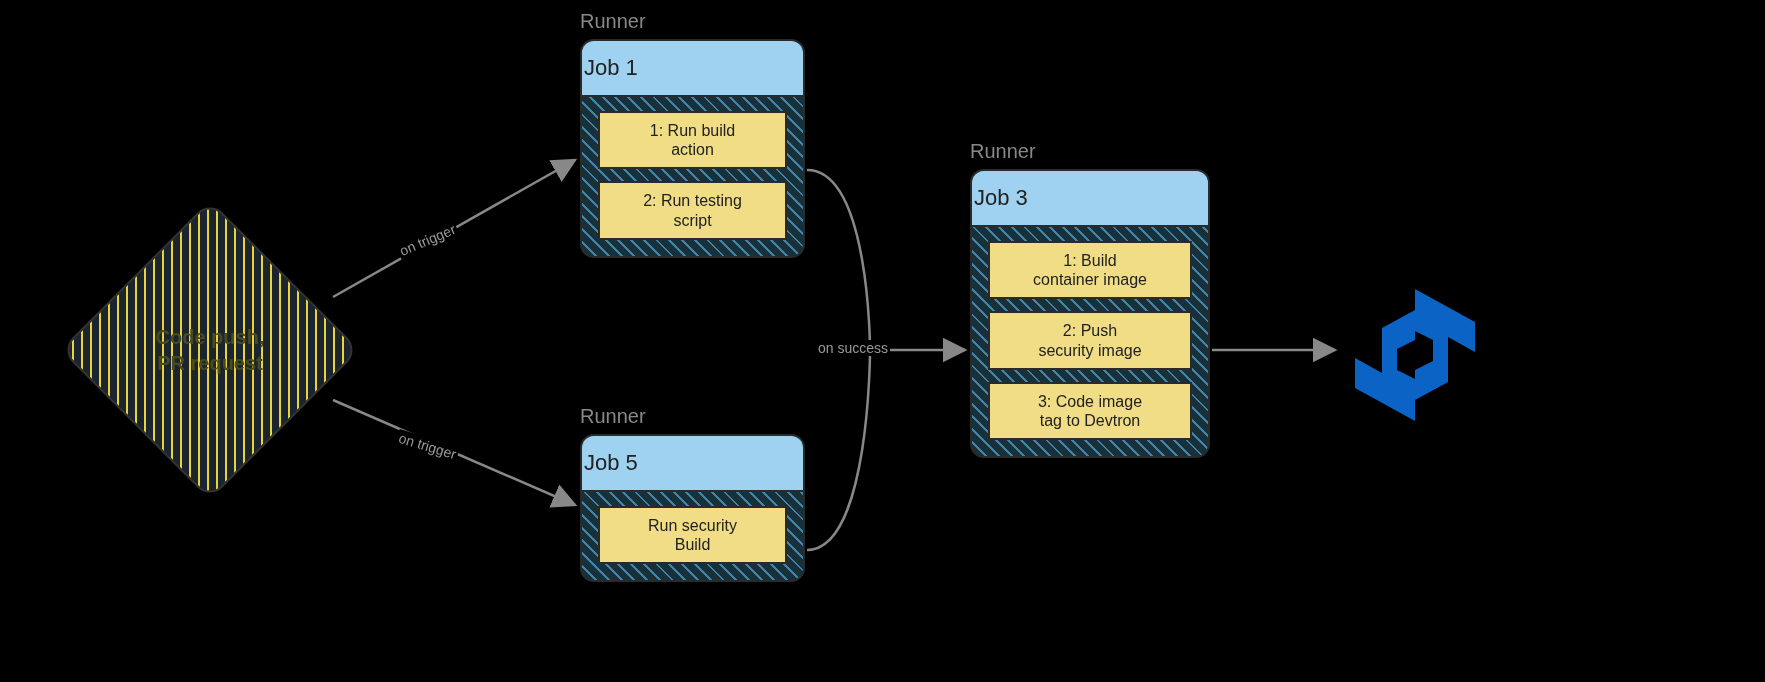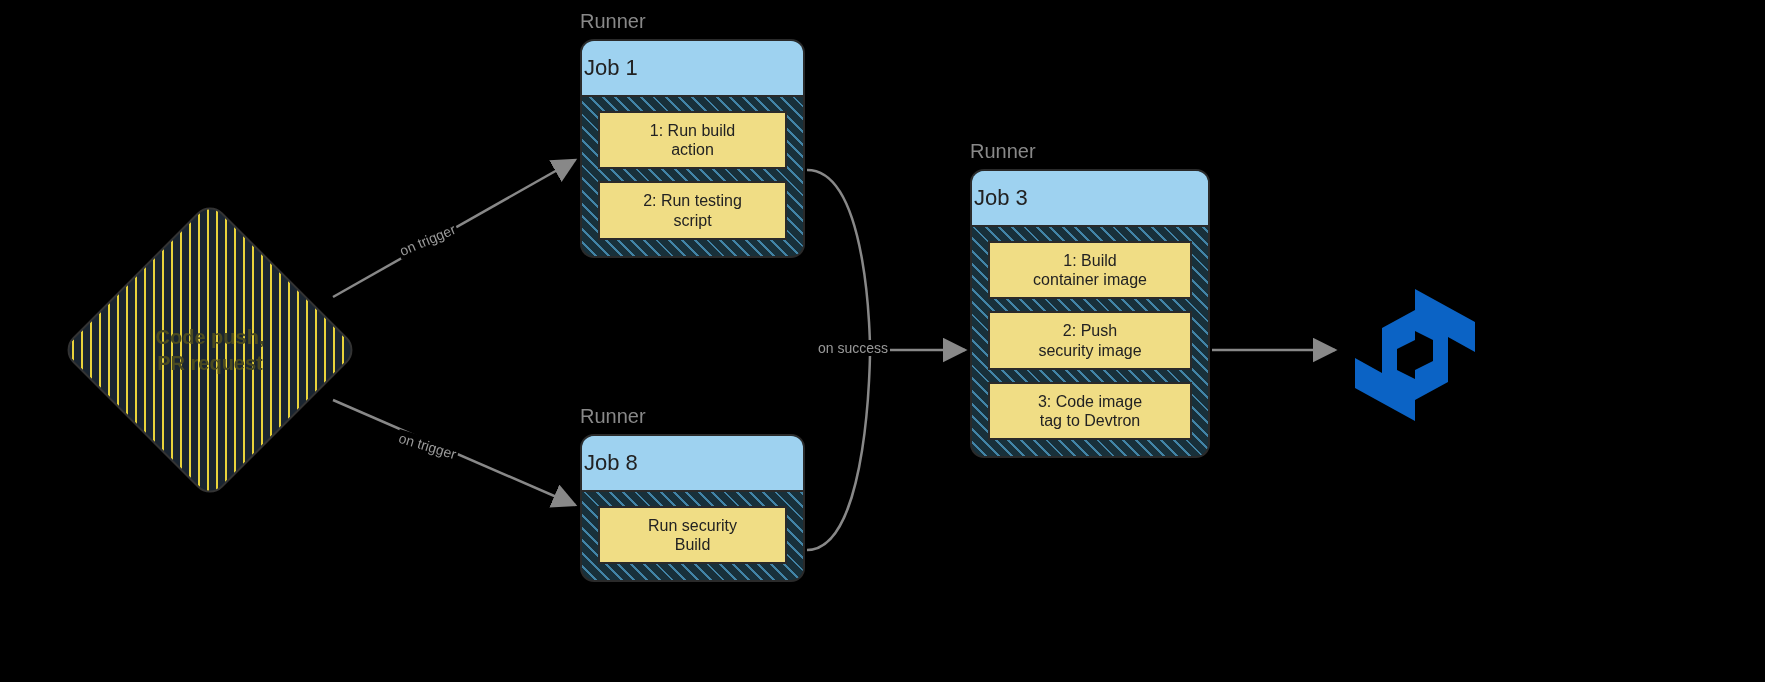--- a/index.html
+++ b/index.html
@@ -161,21 +161,21 @@
 action</div>
         <div class="step">2: Run testing
 script</div>
       </div>
     </div>
   </div>
 
   <div class="runner-group r2">
     <div class="runner-label">Runner</div>
     <div class="runner-body">
-      <div class="job-header">Job 8</div>
+      <div class="job-header">Job 5</div>
       <div class="steps">
         <div class="step">Run security
 Build</div>
       </div>
     </div>
   </div>
 
   <div class="runner-group r3">
     <div class="runner-label">Runner</div>
     <div class="runner-body">

